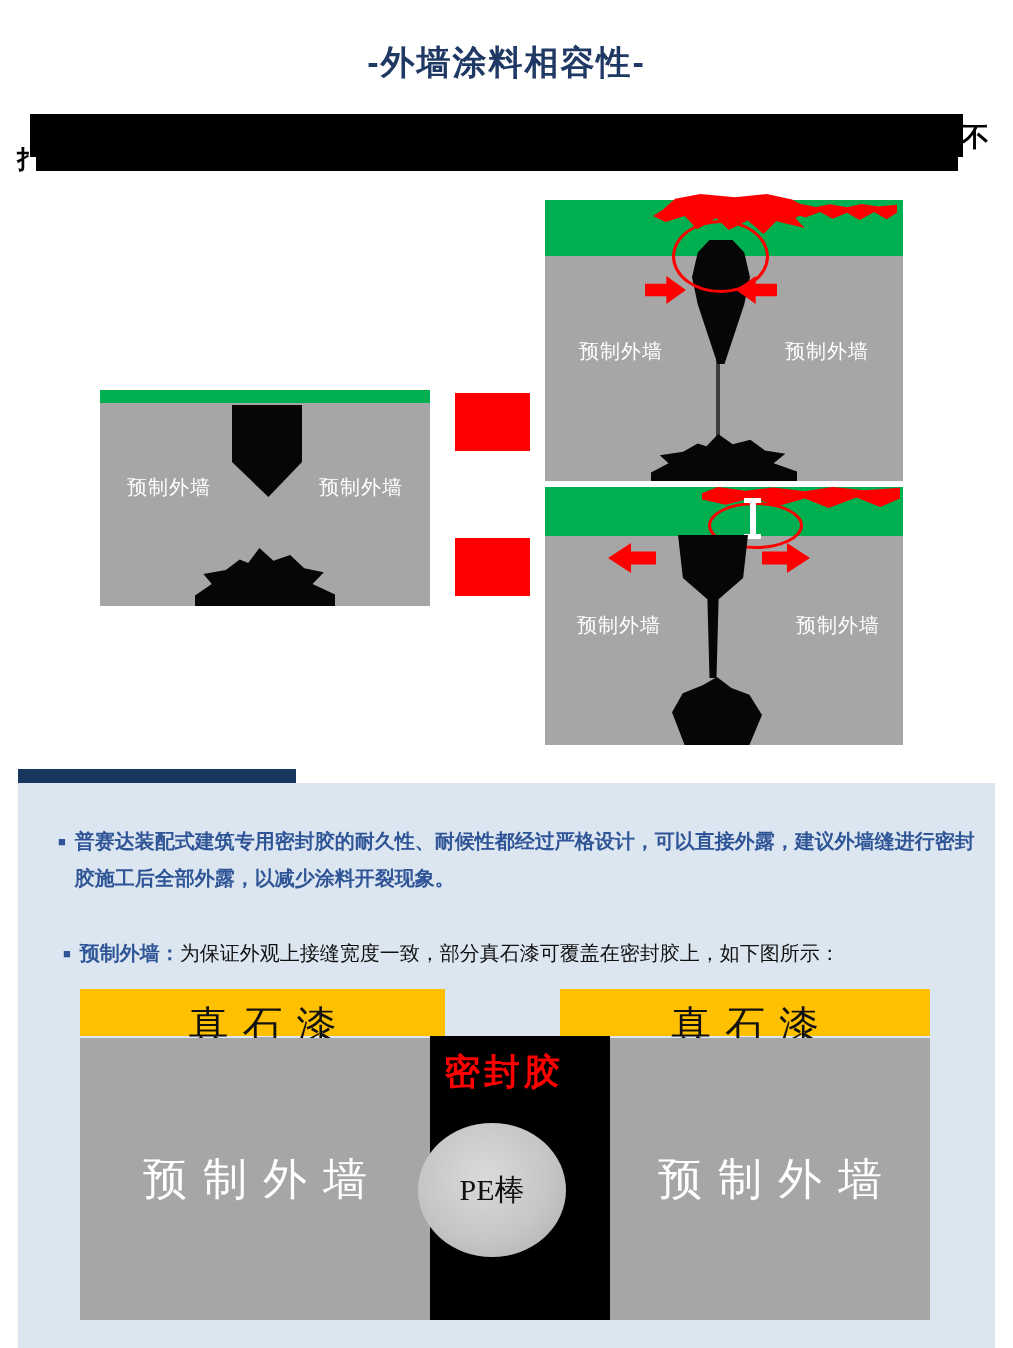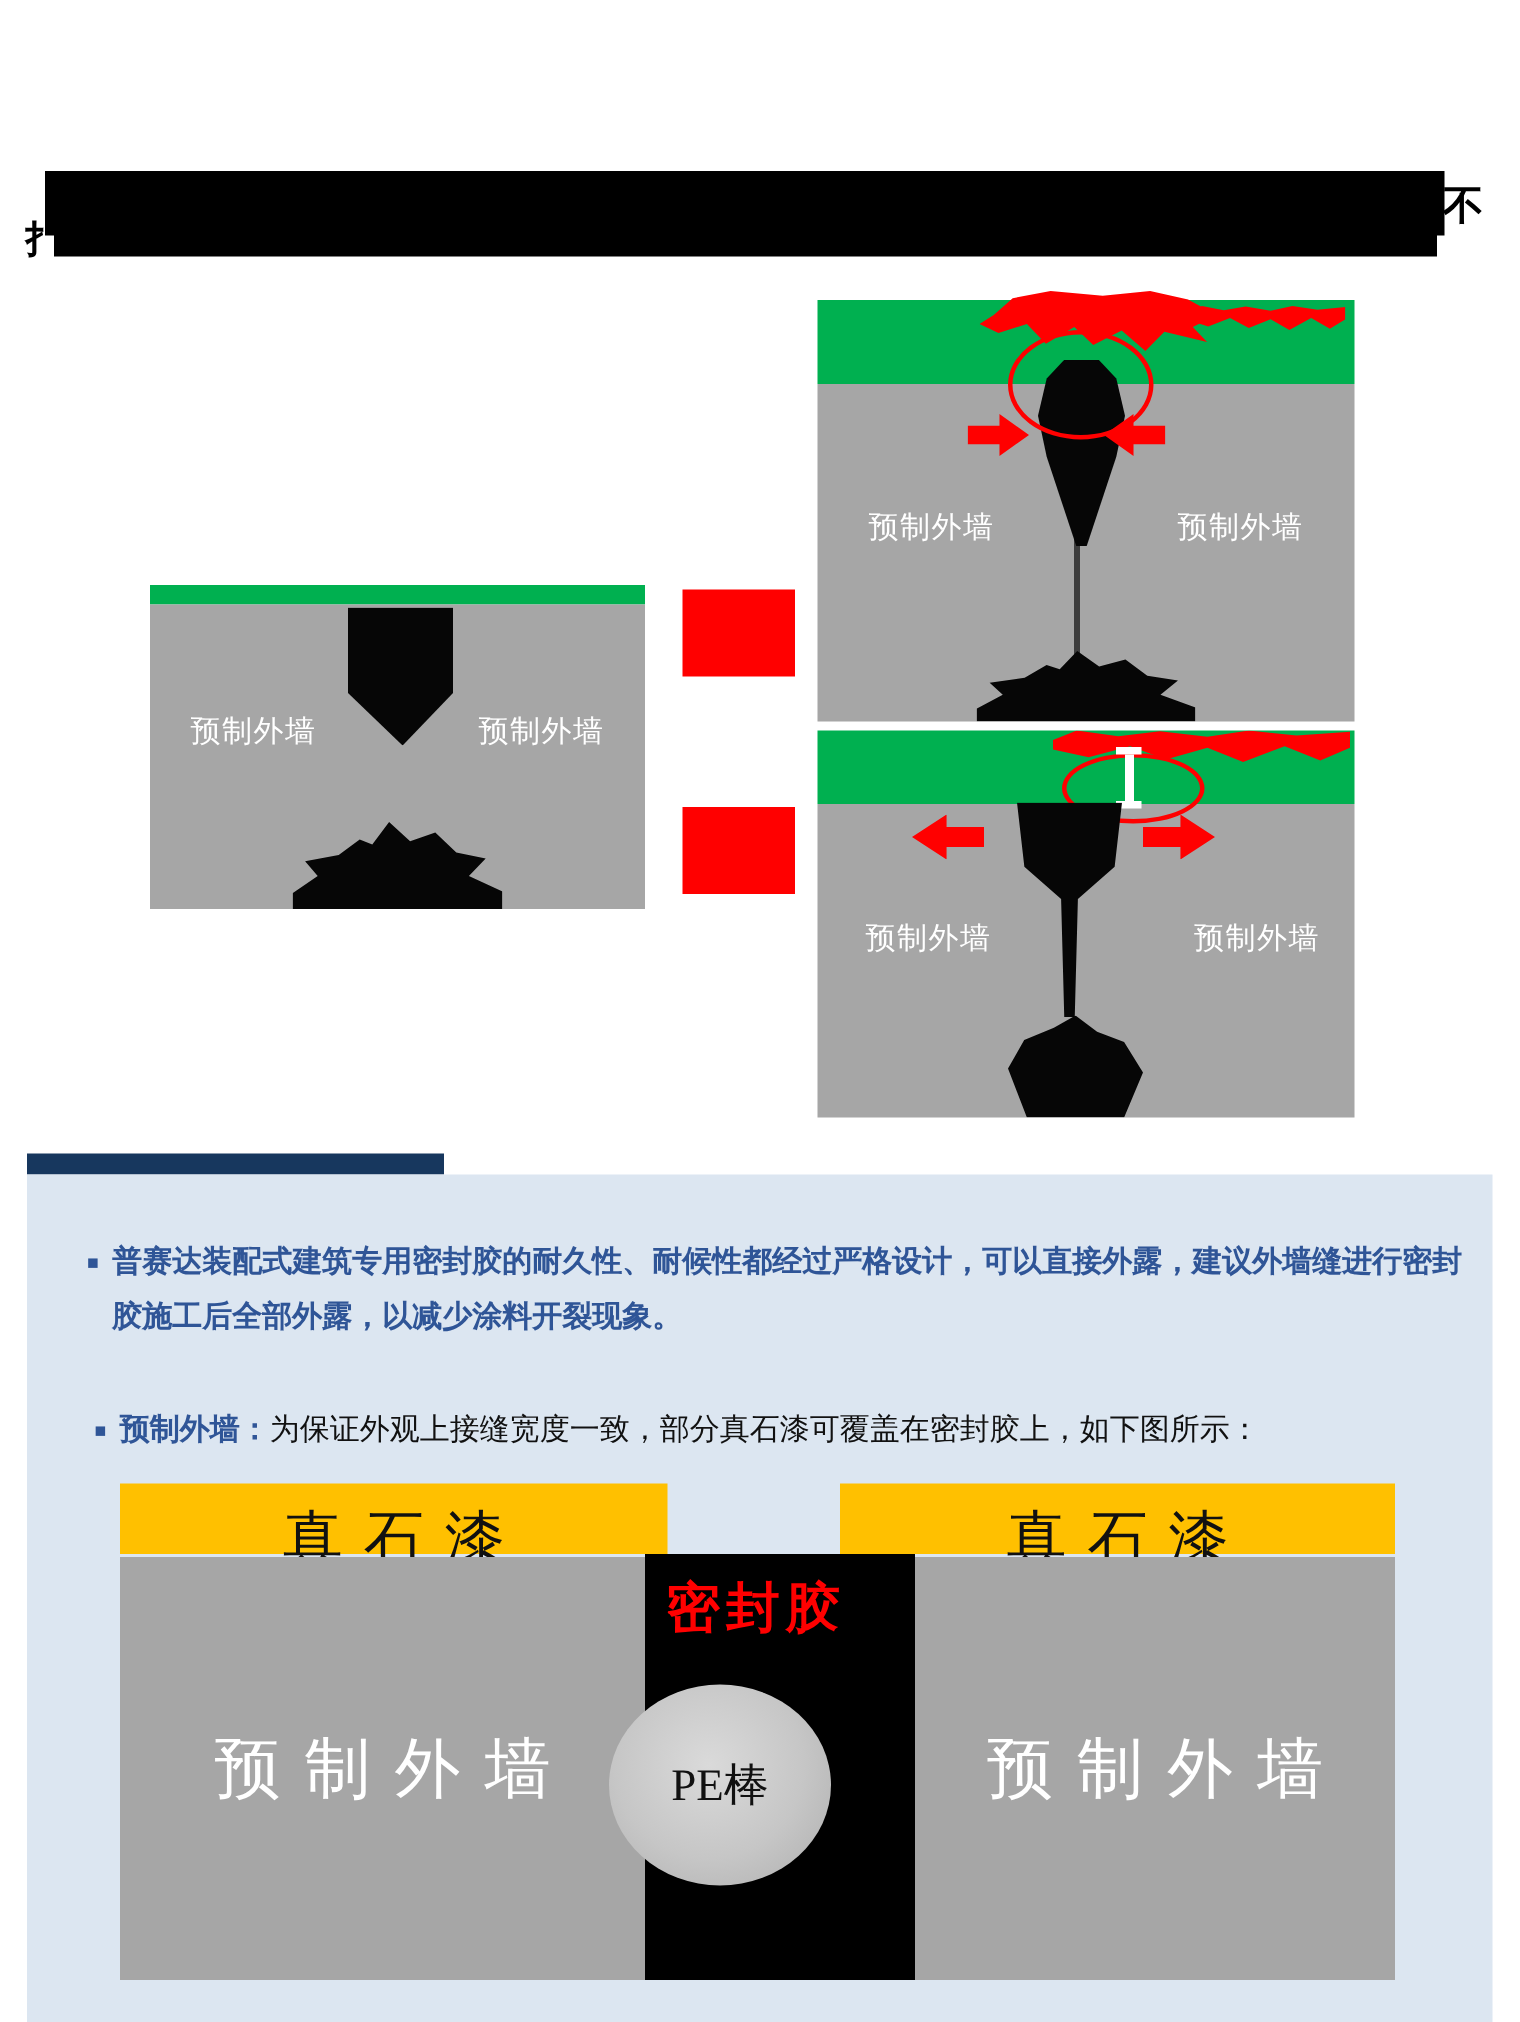--- a/index.html
+++ b/index.html
@@ -46,20 +46,21 @@
   .wall-big-label { font-size:44px; letter-spacing:16px; text-indent:16px; color:#fff; }
   .sealant-label { font-size:36px; font-weight:bold; letter-spacing:4px; text-indent:4px; color:#FF0000; text-align:center; }
   .pe-ellipse { border-radius:50%; background:radial-gradient(ellipse at 45% 40%, #DADADA 0%, #C6C6C6 55%, #ADADAD 100%); }
   .pe-label { font-size:30px; color:#111; }
 </style>
 </head>
 <body>
 
 <div id="page">
 
+  <div class="abs title" style="left:0; top:40px; width:1013px;">-外墙涂料相容性-</div>
 
   <div class="abs bar" style="left:30px; top:114px; width:933px; height:43px;"></div>
   <div class="abs peek" style="left:962px; top:119px; font-size:27px;">不</div>
   <div class="abs peek" style="left:16px; top:143px; font-size:25px;">扌</div>
   <div class="abs bar" style="left:36px; top:142px; width:922px; height:29px;"></div>
 
   <div class="abs" style="left:100px; top:390px; width:330px; height:216px;">
     <div class="abs green" style="left:0; top:0; width:330px; height:13px;"></div>
     <div class="abs graywall" style="left:0; top:13px; width:330px; height:203px;"></div>
     <div class="abs blackfill wedge" style="left:132px; top:15px; width:70px; height:92px;"></div>
@@ -125,19 +126,19 @@
       <div class="abs serif sealant-label" style="left:0; top:12px; width:144px;">密封胶</div>
     </div>
 
     <div class="abs graywall centered" style="left:62px; top:255px; width:350px; height:282px;">
       <span class="serif wall-big-label">预制外墙</span>
     </div>
     <div class="abs graywall centered" style="left:592px; top:255px; width:320px; height:282px;">
       <span class="serif wall-big-label">预制外墙</span>
     </div>
 
-    <div class="abs pe-ellipse centered" style="left:388px; top:340px; width:148px; height:134px;">
+    <div class="abs pe-ellipse centered" style="left:400px; top:340px; width:148px; height:134px;">
       <span class="serif pe-label">PE棒</span>
     </div>
 
   </div>
 
 </div>
 
 </body></html>

